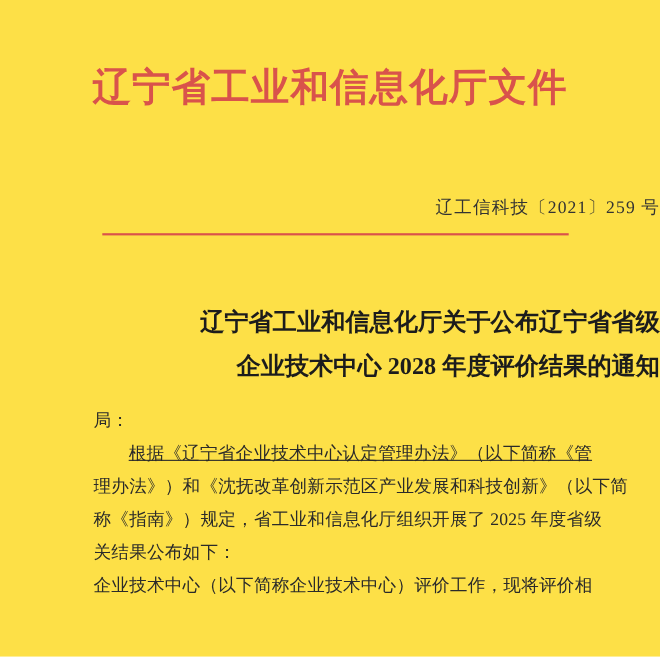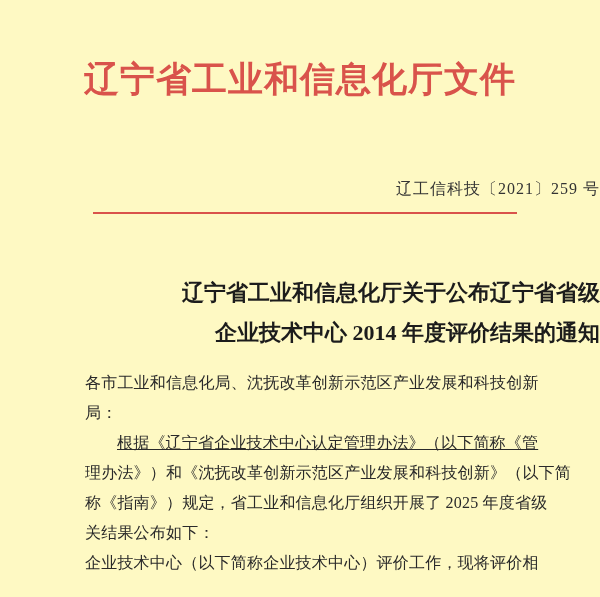--- a/index.html
+++ b/index.html
@@ -4,21 +4,21 @@
 <style>
   html, body {
     margin: 0;
     padding: 0;
     background: #ffffff;
   }
   .page {
     position: relative;
     width: 600px;
     height: 597px;
-    background: #fef9c3;
+    background: #fde047;
     overflow: hidden;
     font-family: "Liberation Serif", "DejaVu Serif", serif;
     color: #222222;
   }
   .header-title {
     position: absolute;
     top: 56px;
     left: 0;
     width: 100%;
     text-align: center;
@@ -85,25 +85,24 @@
 <div class="page">
 
   <div class="header-title">辽宁省工业和信息化厅文件</div>
 
   <div class="doc-number">辽工信科技〔2021〕259 号</div>
 
   <div class="red-divider"></div>
 
   <div class="notice-title">
     <div class="t-line">辽宁省工业和信息化厅关于公布辽宁省省级</div>
-    <div class="t-line">企业技术中心 2014 年度评价结果的通知</div>
+    <div class="t-line">企业技术中心 2028 年度评价结果的通知</div>
   </div>
 
   <div class="body-text">
-    <div class="body-line">各市工业和信息化局、沈抚改革创新示范区产业发展和科技创新</div>
     <div class="body-line">局：</div>
     <div class="body-line indent">根据《辽宁省企业技术中心认定管理办法》（以下简称《管</div>
     <div class="body-line">理办法》）和《沈抚改革创新示范区产业发展和科技创新》（以下简</div>
     <div class="body-line">称《指南》）规定，省工业和信息化厅组织开展了 2025 年度省级</div>
     <div class="body-line">关结果公布如下：</div>
     <div class="body-line">企业技术中心（以下简称企业技术中心）评价工作，现将评价相</div>
   </div>
 
 </div>
 

